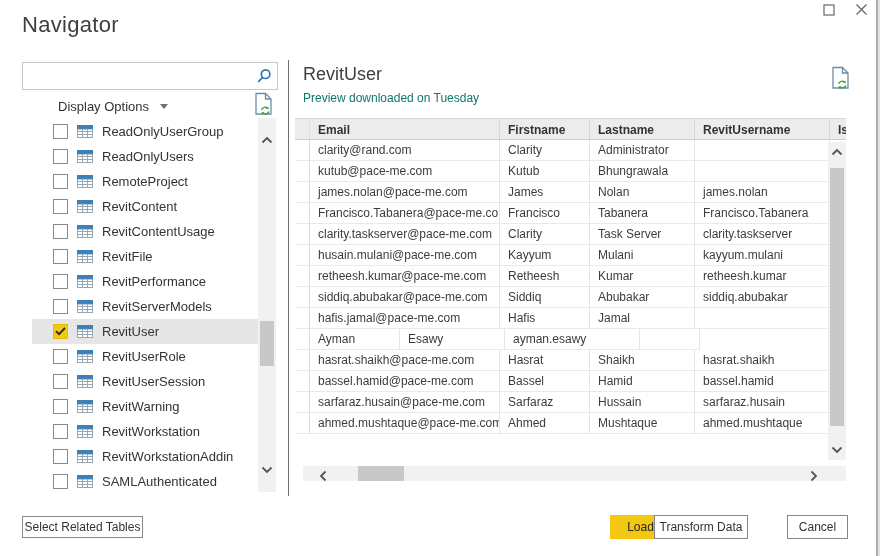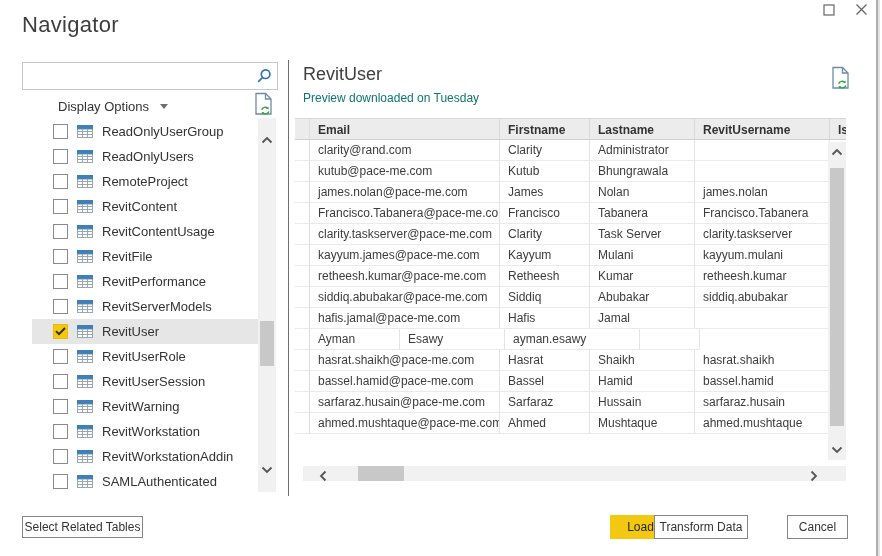--- a/index.html
+++ b/index.html
@@ -386,21 +386,21 @@
         <div class="row">
           <div class="cell gutter" style="width: 15px;"></div>
           <div class="cell" style="width: 190px;">clarity.taskserver@pace-me.com</div>
           <div class="cell" style="width: 90px;">Clarity</div>
           <div class="cell" style="width: 105px;">Task Server</div>
           <div class="cell" style="width: 135px;">clarity.taskserver</div>
           <div class="cell" style="width: 60px;"></div>
         </div>
         <div class="row">
           <div class="cell gutter" style="width: 15px;"></div>
-          <div class="cell" style="width: 190px;">kayyum.james@pace-me.com</div>
+          <div class="cell" style="width: 190px;">husain.mulani@pace-me.com</div>
           <div class="cell" style="width: 90px;">Kayyum</div>
           <div class="cell" style="width: 105px;">Mulani</div>
           <div class="cell" style="width: 135px;">kayyum.mulani</div>
           <div class="cell" style="width: 60px;"></div>
         </div>
         <div class="row">
           <div class="cell gutter" style="width: 15px;"></div>
           <div class="cell" style="width: 190px;">retheesh.kumar@pace-me.com</div>
           <div class="cell" style="width: 90px;">Retheesh</div>
           <div class="cell" style="width: 105px;">Kumar</div>

